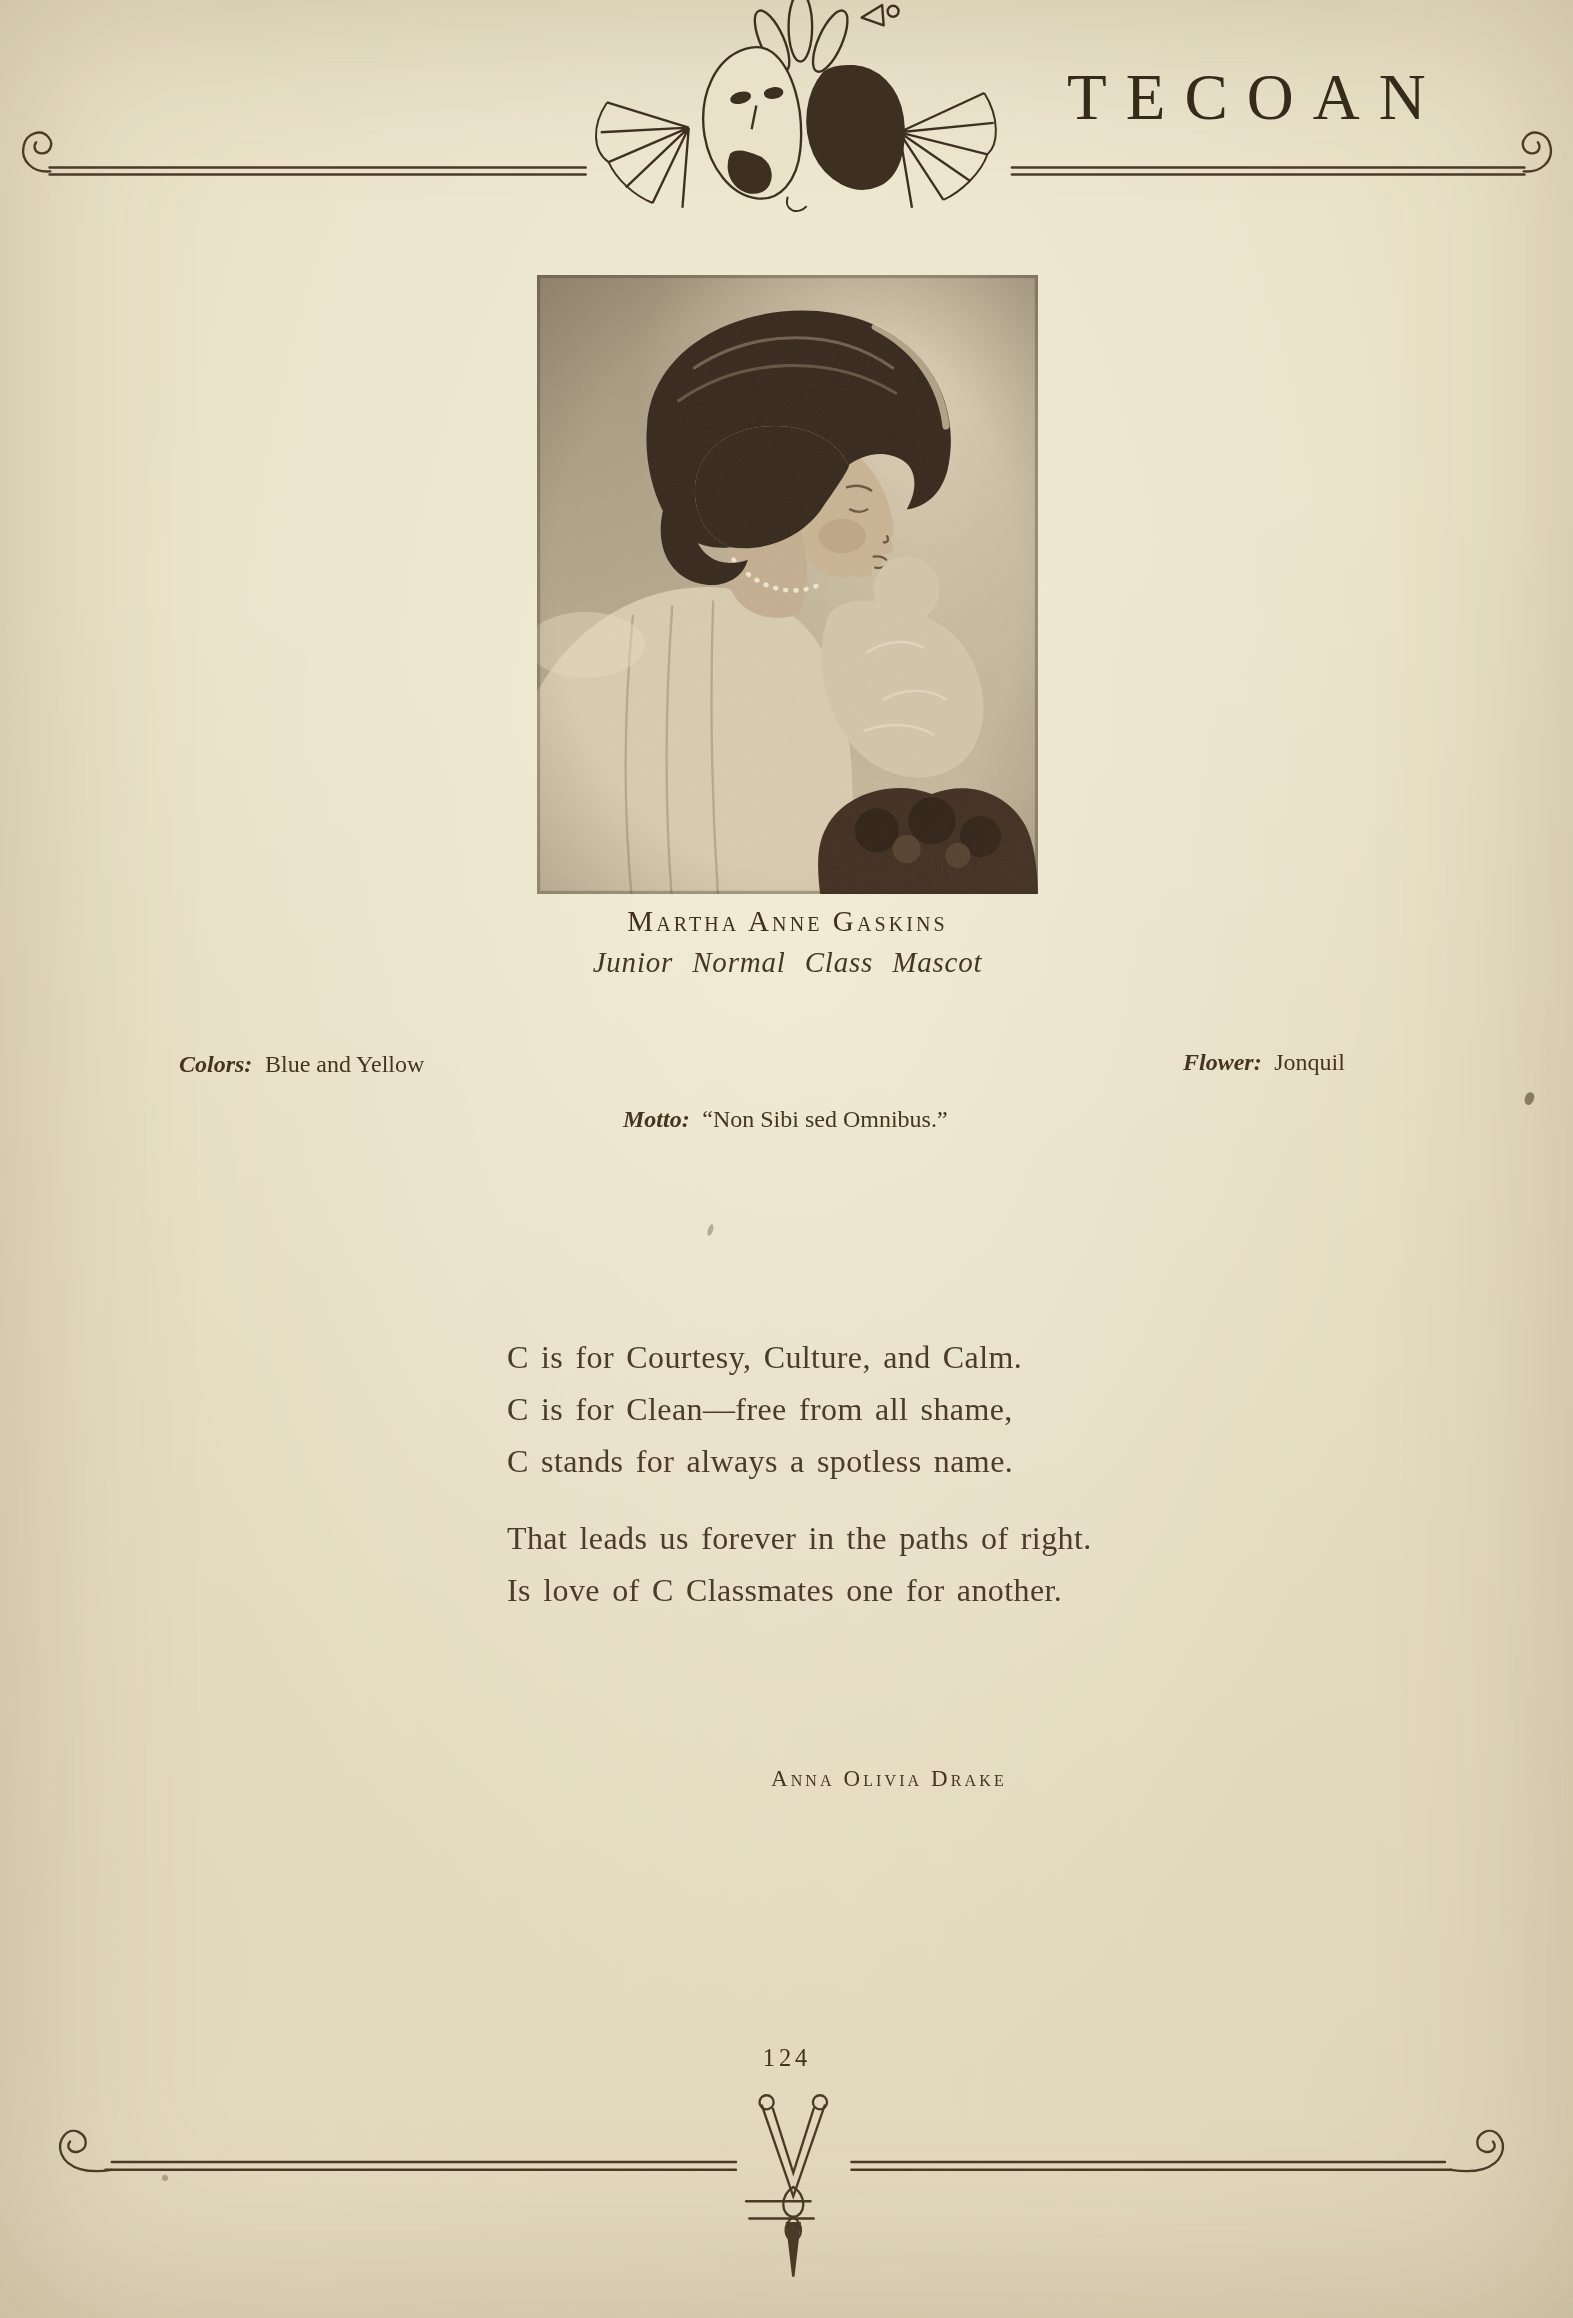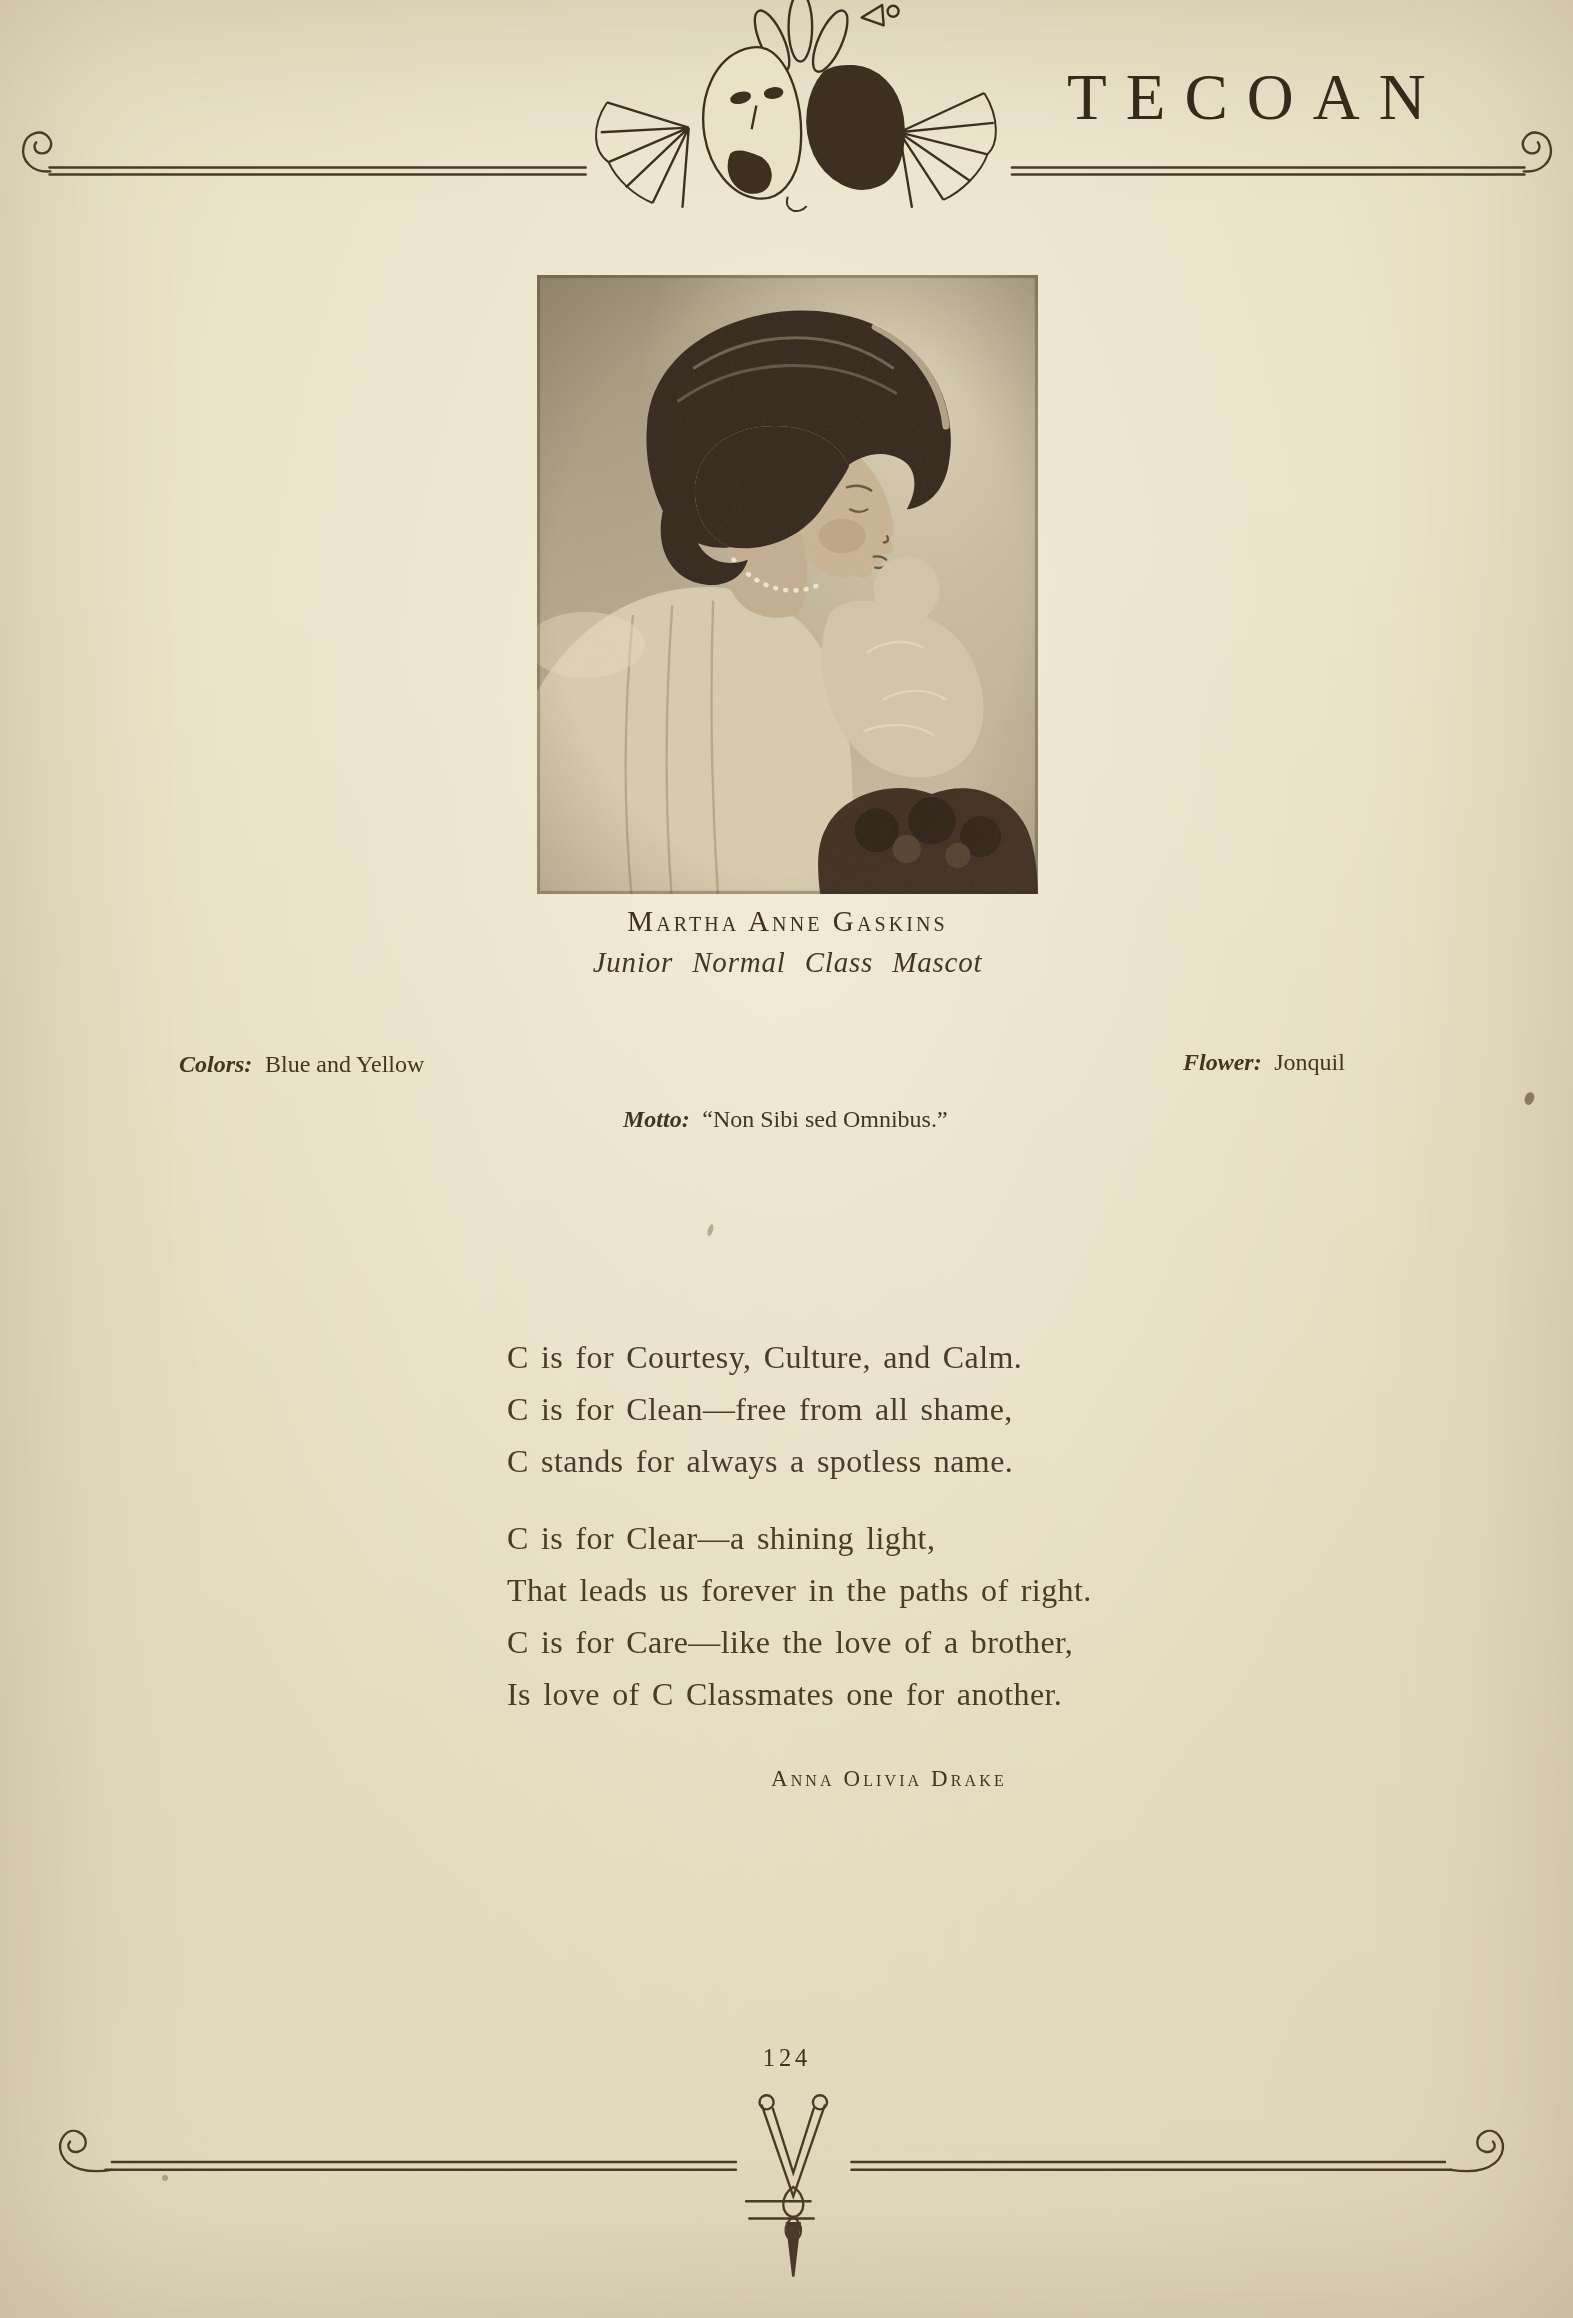--- a/index.html
+++ b/index.html
@@ -188,23 +188,21 @@
     <span class="lbl">Motto:</span><span>“Non Sibi sed Omnibus.”</span>
   </div>
 
   <div class="poem">
     <div class="stanza stanza-1">
       <div class="poem-line">C is for Courtesy, Culture, and Calm.</div>
       <div class="poem-line">C is for Clean—free from all shame,</div>
       <div class="poem-line">C stands for always a spotless name.</div>
     </div>
     <div class="stanza stanza-2">
-      <div class="poem-line">C is for Clear—a shining light,</div>
       <div class="poem-line">That leads us forever in the paths of right.</div>
-      <div class="poem-line">C is for Care—like the love of a brother,</div>
       <div class="poem-line">Is love of C Classmates one for another.</div>
     </div>
   </div>
   <div class="attribution">Anna Olivia Drake</div>
 
   <div class="page-number">124</div>
 
   <svg class="footer-svg" viewBox="0 0 2000 270" aria-hidden="true">
     <g stroke="#4a3a28" stroke-width="3" fill="none" stroke-linecap="round">
       <path d="M140,98 H935"></path>

